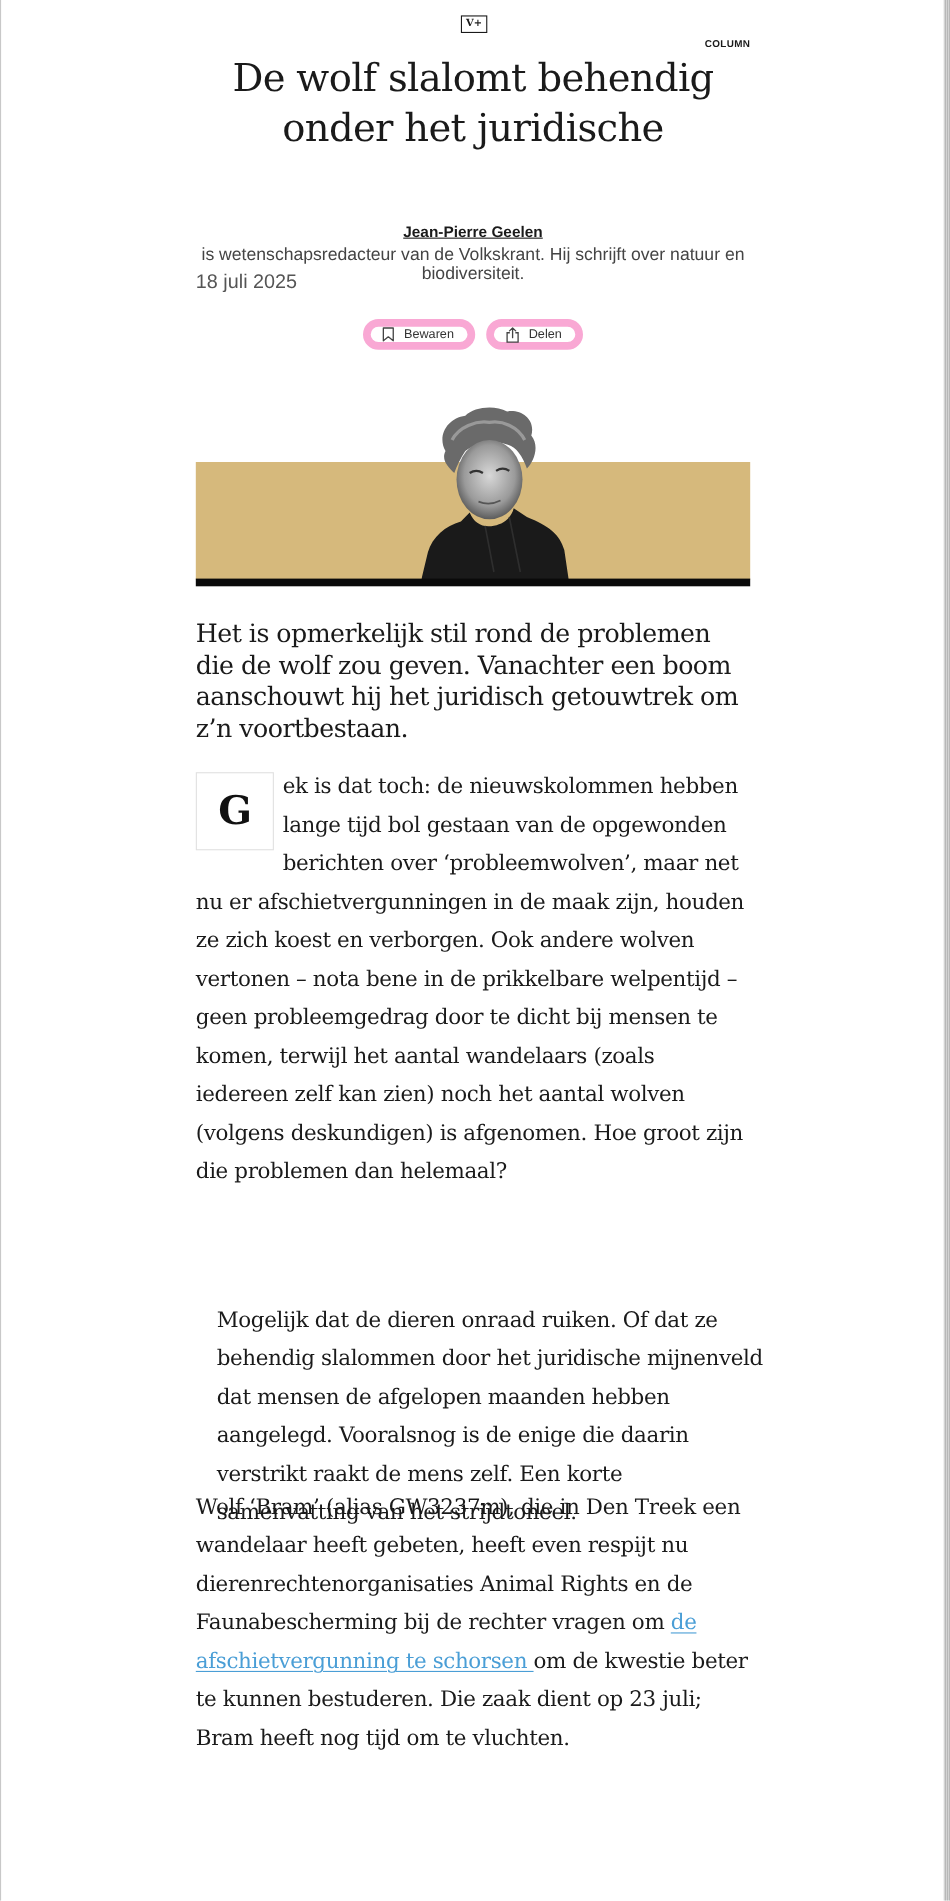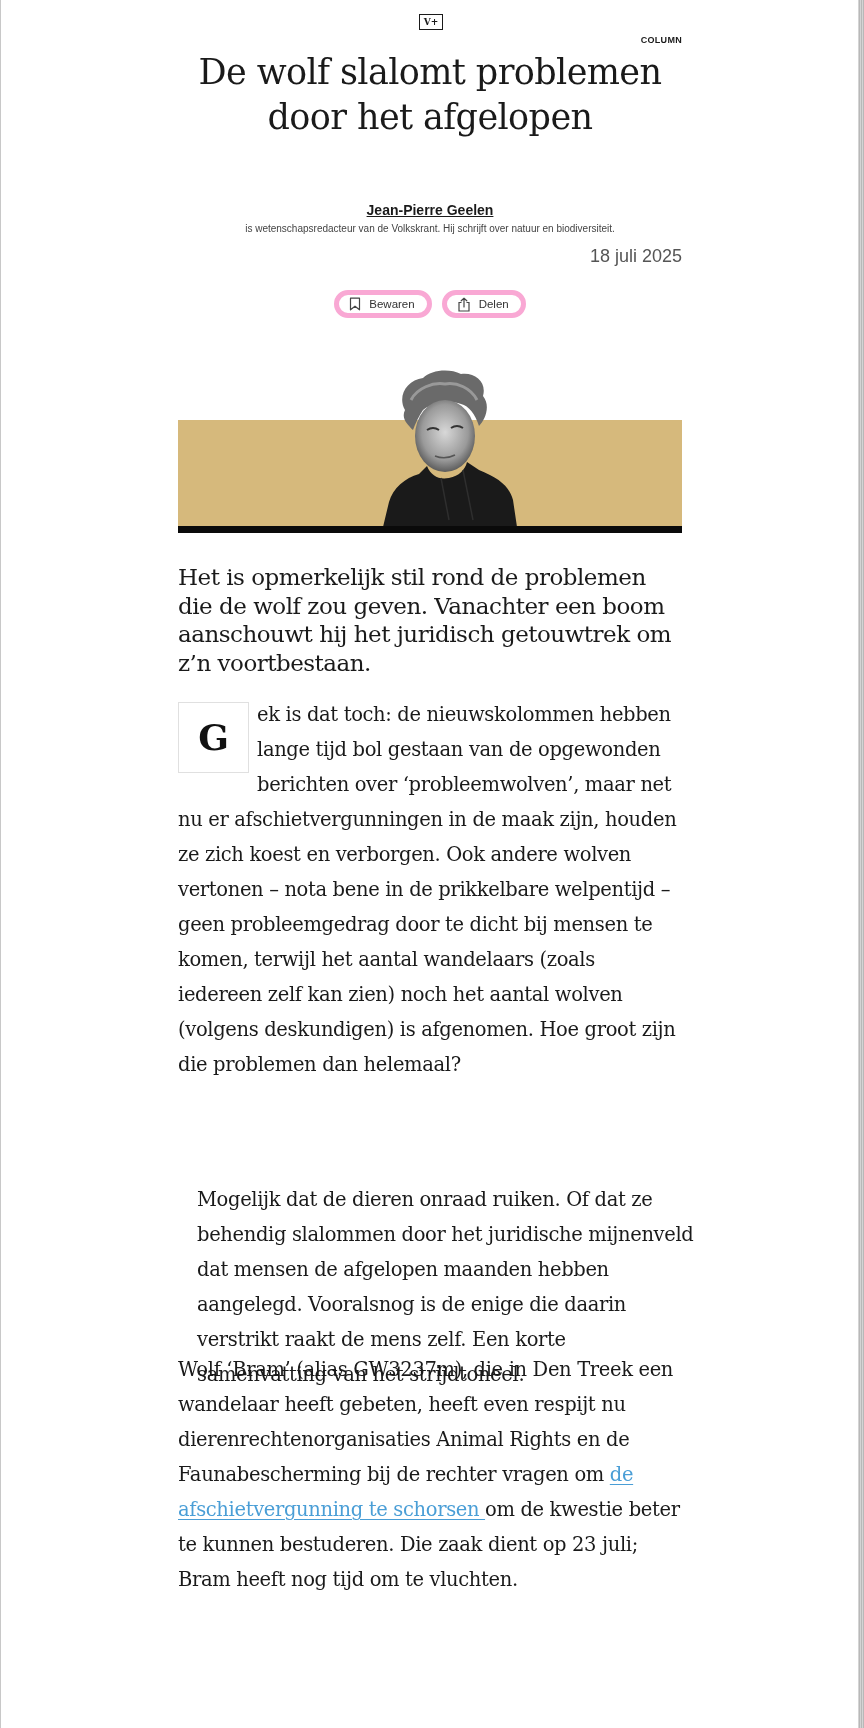--- a/index.html
+++ b/index.html
@@ -20,27 +20,27 @@
       letter-spacing: 0.3px; color: #1a1a1a; }
 
     .headline { position: absolute; left: -10px; width: 524px; top: 50px; text-align: center;
       font-family: "DejaVu Serif", serif; font-weight: normal; font-size: 35px; line-height: 45px;
       color: #1a1a1a; letter-spacing: -0.6px; }
 
     .author { position: absolute; left: 0; width: 504px; top: 202px; text-align: center;
       font-family: "Liberation Sans", sans-serif; font-weight: bold; font-size: 14px;
       text-decoration: underline; color: #1a1a1a; cursor: pointer; }
     .bio { position: absolute; left: -20px; width: 544px; top: 223px; text-align: center;
-      font-family: "Liberation Sans", sans-serif; font-size: 10px; color: #444; }
-    .date { position: absolute; left: 0; width: 504px; top: 246px; text-align: right;
+      font-family: "Liberation Sans", sans-serif; font-size: 16px; color: #444; }
+    .date { position: absolute; left: 0; width: 504px; top: 246px; text-align: left;
       font-family: "Liberation Sans", sans-serif; font-size: 18px; color: #555; }
 
     .actions { position: absolute; left: 0; width: 504px; top: 290px; display: flex;
       justify-content: center; gap: 10px; }
-    .pill { height: 28px; border: 5px solid #f9a8d4; border-radius: 14px; padding: 0 12px 0 10px;
+    .pill { height: 28px; border: 7px solid #f9a8d4; border-radius: 14px; padding: 0 12px 0 10px;
       display: flex; align-items: center; gap: 8px; background: #fff; cursor: pointer;
       font-family: "Liberation Sans", sans-serif; font-size: 11.5px; color: #333; }
     .pill svg { display: block; }
 
     .banner { position: absolute; left: 0; top: 360px; width: 504px; height: 174px; }
     .banner .gold { position: absolute; left: 0; top: 60px; width: 504px; height: 107px; background: #d6b97c; }
     .banner .bar { position: absolute; left: 0; top: 166px; width: 504px; height: 7px; background: #0a0a0a; }
     .banner .portrait { position: absolute; left: 205px; top: 10px; width: 135px; height: 157px; }
 
     .intro { position: absolute; left: 0; top: 563px; width: 504px;
@@ -66,22 +66,22 @@
 
 <div class="left-edge"></div>
 <div class="right-scroll"></div>
 
 <article class="article">
 
   <div class="brand">V+</div>
   <div class="section-label">COLUMN</div>
 
   <h1 class="headline">
-    <span>De wolf slalomt problemen</span><br>
-    <span>door het afgelopen</span><br>
+    <span>De wolf slalomt behendig</span><br>
+    <span>onder het juridische</span><br>
   </h1>
 
   <a class="author">Jean-Pierre Geelen</a>
   <div class="bio">is wetenschapsredacteur van de Volkskrant. Hij schrijft over natuur en biodiversiteit.</div>
   <div class="date">18 juli 2025</div>
 
   <div class="actions">
     <button class="pill">
       <span>
         <svg width="12" height="14" viewBox="0 0 12 14">

